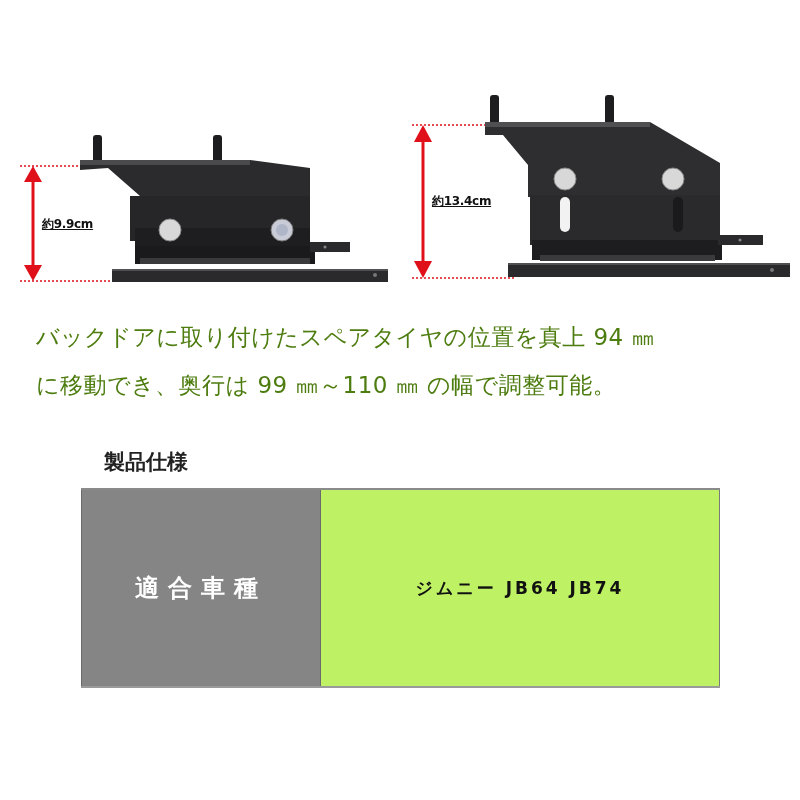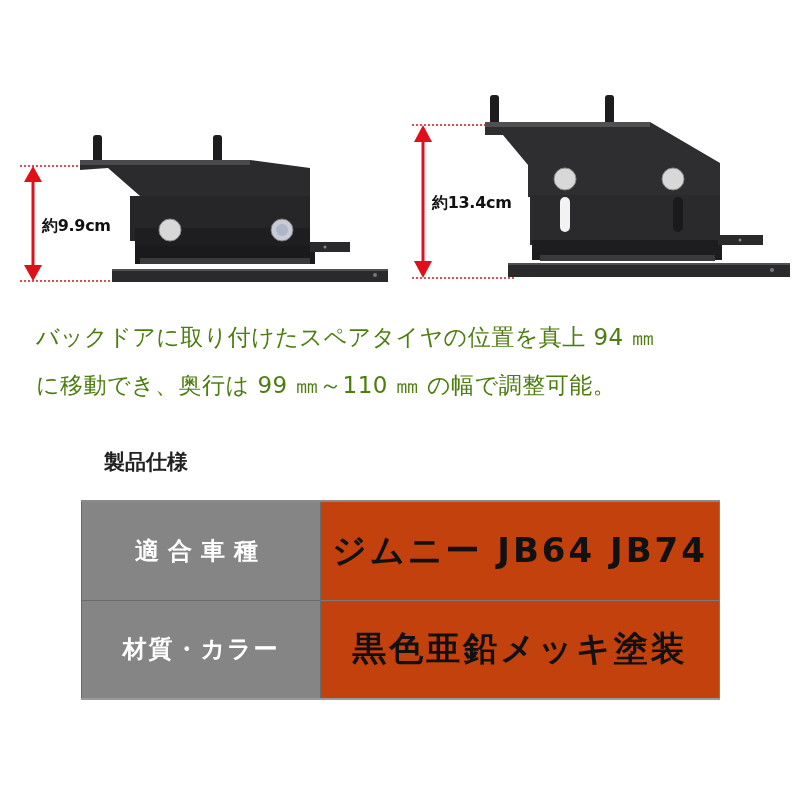--- a/index.html
+++ b/index.html
@@ -1,31 +1,31 @@
 <!DOCTYPE html>
 <html><head>
   <meta charset="utf-8">
   <style>
     html, body { margin: 0; padding: 0; background: #ffffff; }
     body { width: 800px; height: 800px; position: relative; overflow: hidden;
            font-family: "DejaVu Sans", sans-serif; color: #111; }
     .photo { position: absolute; }
     .dim-label { position: absolute; font-family: "DejaVu Sans", sans-serif; font-weight: bold;
-                 font-size: 16px; color: #111; white-space: nowrap; letter-spacing: -0.3px; }
+                 font-size: 12px; color: #111; white-space: nowrap; letter-spacing: -0.3px; text-decoration: underline; }
     .desc { position: absolute; left: 36px; font-family: "DejaVu Sans", sans-serif;
             font-size: 23px; color: #4d7c0f; white-space: nowrap; letter-spacing: 0.5px; }
     .spec-title { position: absolute; left: 104px; top: 448px; font-weight: bold; font-size: 21px;
                   color: #222; font-family: Liberation Serif, serif; }
     .spec-table { position: absolute; left: 81px; top: 488px; width: 639px; height: 200px;
-                  border-collapse: collapse; margin-top: 12px; }
+                  border-collapse: collapse; }
     .spec-table td { border: 1px solid #7a7a7a; height: 66px; padding: 0; }
     .spec-table td.h { width: 238px; background: #858585; color: #fff; font-weight: bold;
                        font-size: 24px; letter-spacing: 9px; text-align: center;
                        border-color: #6a6a6a; }
-    .spec-table td.v { background: #c2410c; color: #111; font-weight: bold; font-size: 34px;
+    .spec-table td.v { background: #bef264; color: #111; font-weight: bold; font-size: 17px;
                        text-align: center; letter-spacing: 3px; border-left: 1px solid #999; }
     .spec-table tr:first-child td { border-top: 2px solid #8a8a8a; }
     .spec-table tr:last-child td { border-bottom: 2px solid #9a9a9a; }
   </style>
 </head>
 <body>
 
 <div class="photo" style="left:0;top:108px;width:400px;height:200px;">
   <svg width="400" height="200" viewBox="0 0 400 200">
 
@@ -101,18 +101,14 @@
 <div class="desc" style="top:370px;">に移動でき、奥行は 99 ㎜～110 ㎜ の幅で調整可能。</div>
 
 <div class="spec-title">製品仕様</div>
 
 <table class="spec-table">
   <tbody>
       <tr>
     <td class="h">適合車種</td>
     <td class="v">ジムニー JB64 JB74</td>
   </tr>
-  <tr>
-    <td class="h" style="letter-spacing:2px;">材質・カラー</td>
-    <td class="v">黒色亜鉛メッキ塗装</td>
-  </tr>
 </tbody>
   </table>
 
 </body></html>

